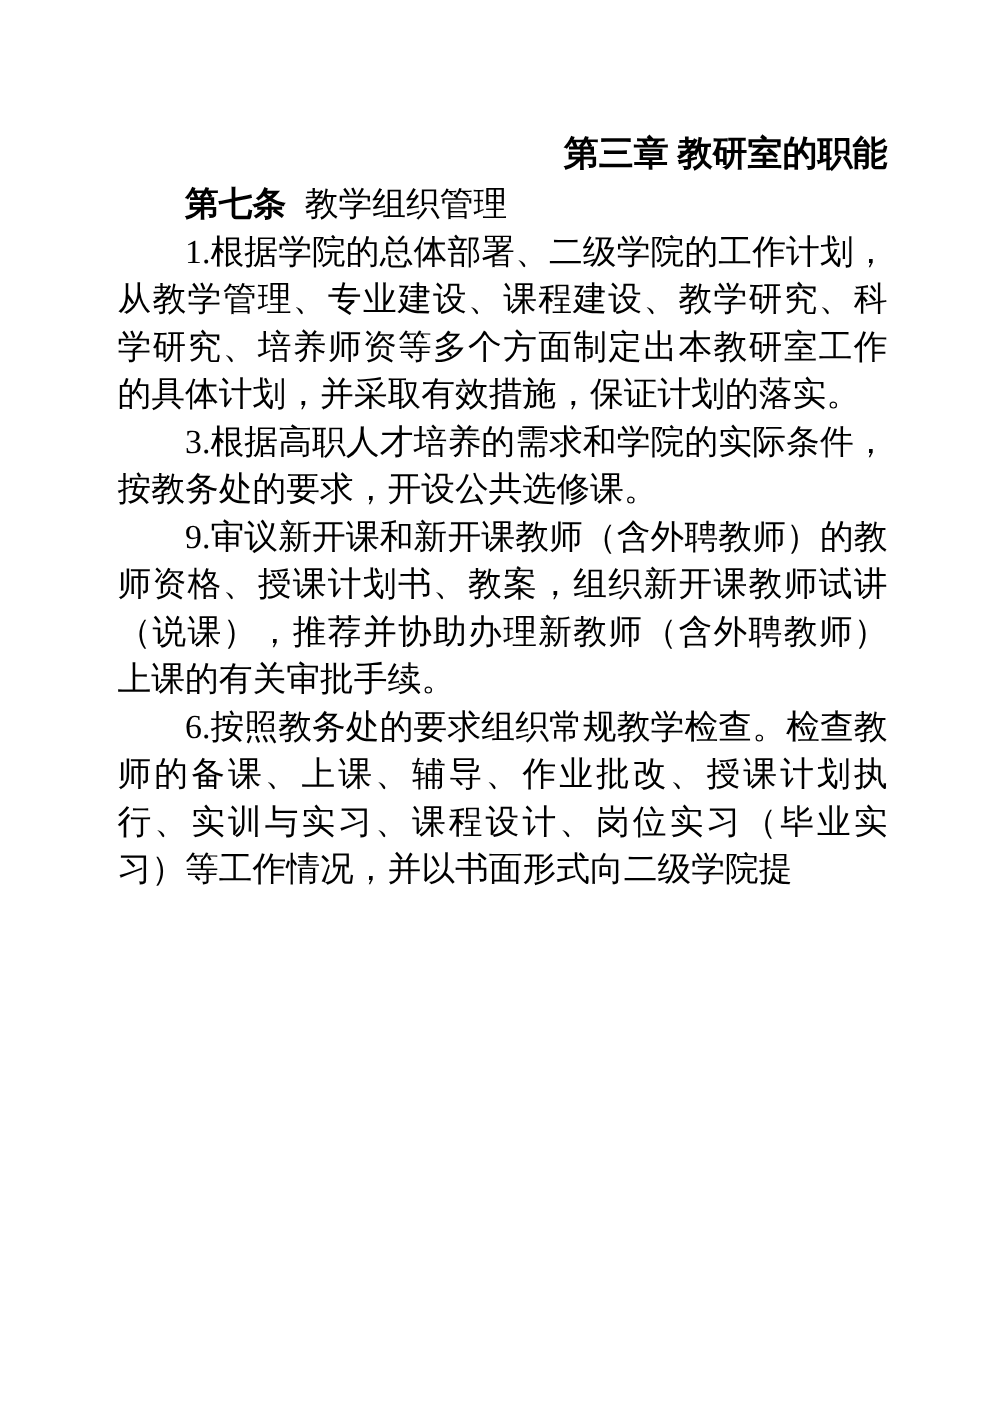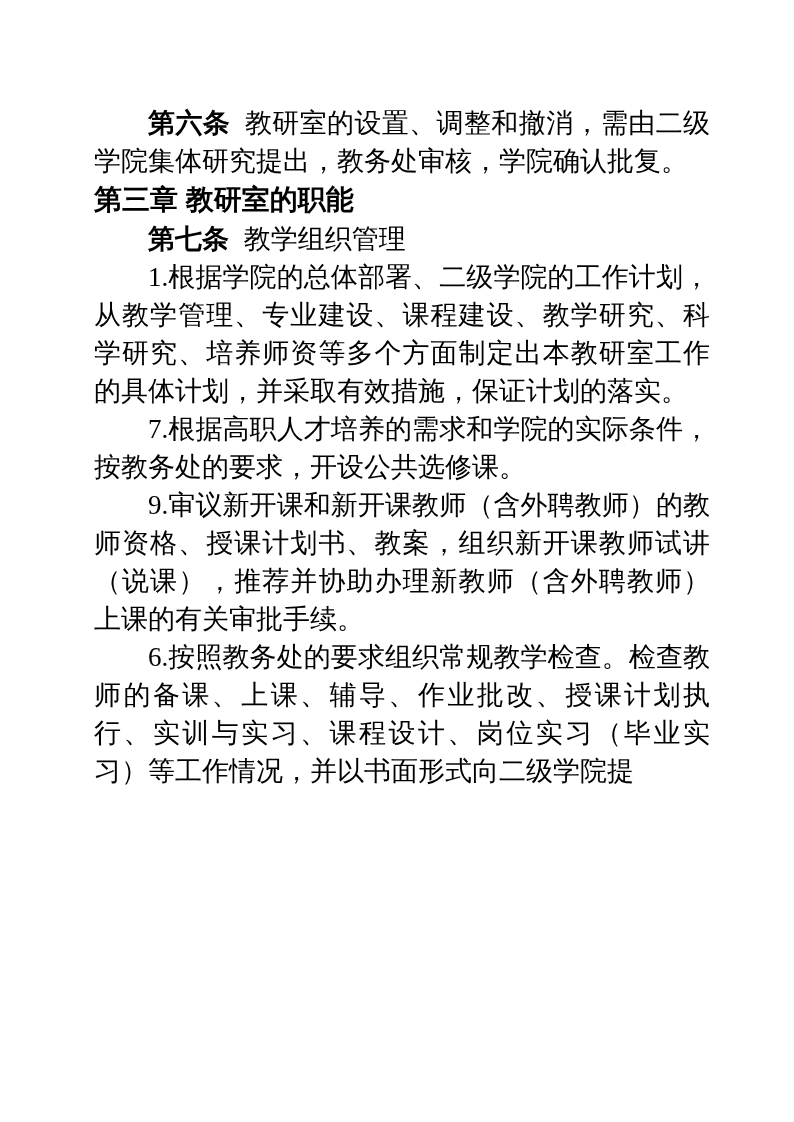--- a/index.html
+++ b/index.html
@@ -24,42 +24,41 @@
   .para {
     margin: 0;
     text-indent: 2em;
   }
   .article-label {
     font-weight: bold;
     margin-right: 0.55em;
   }
   .chapter-heading {
     margin: 0;
-    font-family: Liberation Sans, sans-serif;
+    font-family: Liberation Serif, serif;
     font-size: 28px;
     font-weight: bold;
-    text-align: left;
+    text-align: right;
     text-indent: 0;
     line-height: 40px;
   }
 </style>
 </head>
 <body>
 
 <div class="page">
 
-  <p class="para"><span class="article-label">第六条</span><span>教研室的设置、调整和撤消，需由二级学院集体研究提出，教务处审核，学院确认批复。</span></p>
 
   <h2 class="chapter-heading">第三章 教研室的职能</h2>
 
   <p class="para"><span class="article-label">第七条</span><span>教学组织管理</span></p>
 
   <p class="para">1.根据学院的总体部署、二级学院的工作计划，从教学管理、专业建设、课程建设、教学研究、科学研究、培养师资等多个方面制定出本教研室工作的具体计划，并采取有效措施，保证计划的落实。</p>
 
 
-  <p class="para">7.根据高职人才培养的需求和学院的实际条件，按教务处的要求，开设公共选修课。</p>
+  <p class="para">3.根据高职人才培养的需求和学院的实际条件，按教务处的要求，开设公共选修课。</p>
 
 
   <p class="para">9.审议新开课和新开课教师（含外聘教师）的教师资格、授课计划书、教案，组织新开课教师试讲（说课），推荐并协助办理新教师（含外聘教师）上课的有关审批手续。</p>
 
   <p class="para">6.按照教务处的要求组织常规教学检查。检查教师的备课、上课、辅导、作业批改、授课计划执行、实训与实习、课程设计、岗位实习（毕业实习）等工作情况，并以书面形式向二级学院提</p>
 
 </div>
 
 </body></html>

